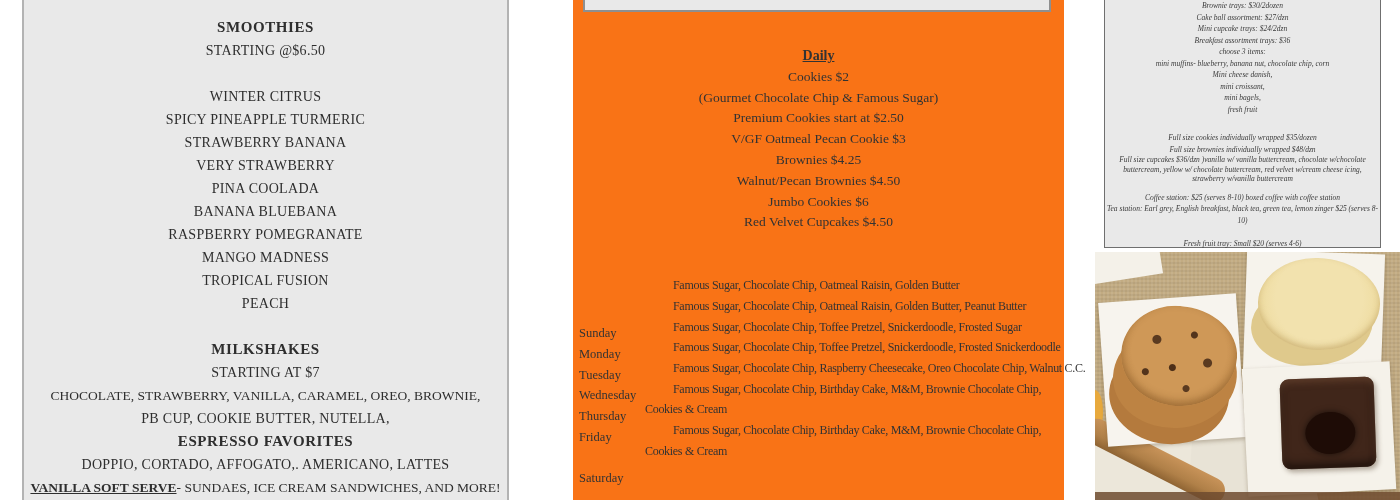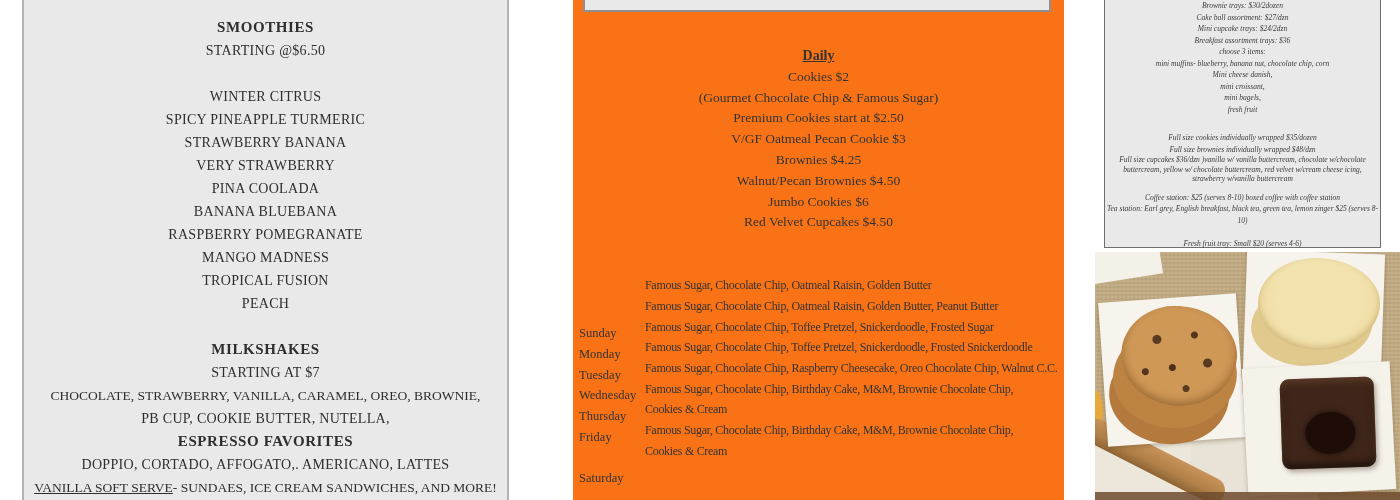--- a/index.html
+++ b/index.html
@@ -14,40 +14,40 @@
     position:absolute;left:22px;top:-6px;width:487px;height:512px;
     background:#e9e9e9;border:2px solid #b3b3b3;box-sizing:border-box;
     text-align:center;
   }
   .left-inner{padding-top:20px;}
   .lp-line{line-height:23px;height:23px;font-size:14px;letter-spacing:.3px;white-space:nowrap;}
   .lp-head{font-size:15px;font-weight:bold;}
   .lp-head span{letter-spacing:.6px;margin-top:8px;}
   .lp-blank{height:23px;}
   .lp-small{font-size:13.5px;letter-spacing:0;}
-  .lp-underline-bold{font-weight:normal;text-decoration:underline;margin-top:20px;}
+  .lp-underline-bold{font-weight:bold;text-decoration:underline;margin-top:20px;}
   
   .mid-panel{
     position:absolute;left:573px;top:0;width:491px;height:500px;
     background:#f97316;
   }
   .mid-topbox{
     position:absolute;left:10px;top:-14px;width:468px;height:26px;
     border:2px solid #8f8f8f;background:#e9e9e9;box-sizing:border-box;
   }
   .mid-content{padding-top:46px;text-align:center;font-size:13.5px;color:#333;}
   .mid-line{line-height:20.8px;height:20.8px;white-space:nowrap;}
   .mid-head{font-weight:bold;font-size:14px;}
   .mid-head span{text-decoration:underline;}
   .wk-spacer{height:42px;}
   .wk-head span{text-decoration:underline;}
   .wk-rows{text-align:left;padding-left:6px;font-size:12.5px;color:#333;}
   .wk-row{display:flex;line-height:20.7px;height:20.7px;}
   .wk-day{min-width:62px;padding-right:4px;flex-shrink:0;margin-top:48px;}
-  .wk-desc{font-size:12px;letter-spacing:-0.3px;white-space:nowrap;}
+  .wk-desc{font-size:12px;letter-spacing:-0.3px;white-space:nowrap;margin-left:28px;}
   .wk-cont{padding-left:66px;line-height:20.7px;height:20.7px;font-size:12px;letter-spacing:-0.3px;}
   
   .right-box{
     position:absolute;left:1104px;top:-6px;width:277px;height:254px;
     background:#e9e9e9;border:1px solid #6f6f6f;box-sizing:border-box;
     text-align:center;font-style:italic;font-size:7.5px;color:#3a3a3a;
   }
   .rb-inner{padding-top:5px;}
   .rb-line{line-height:11.5px;}
   .rb-spacer-lg{height:17px;}

